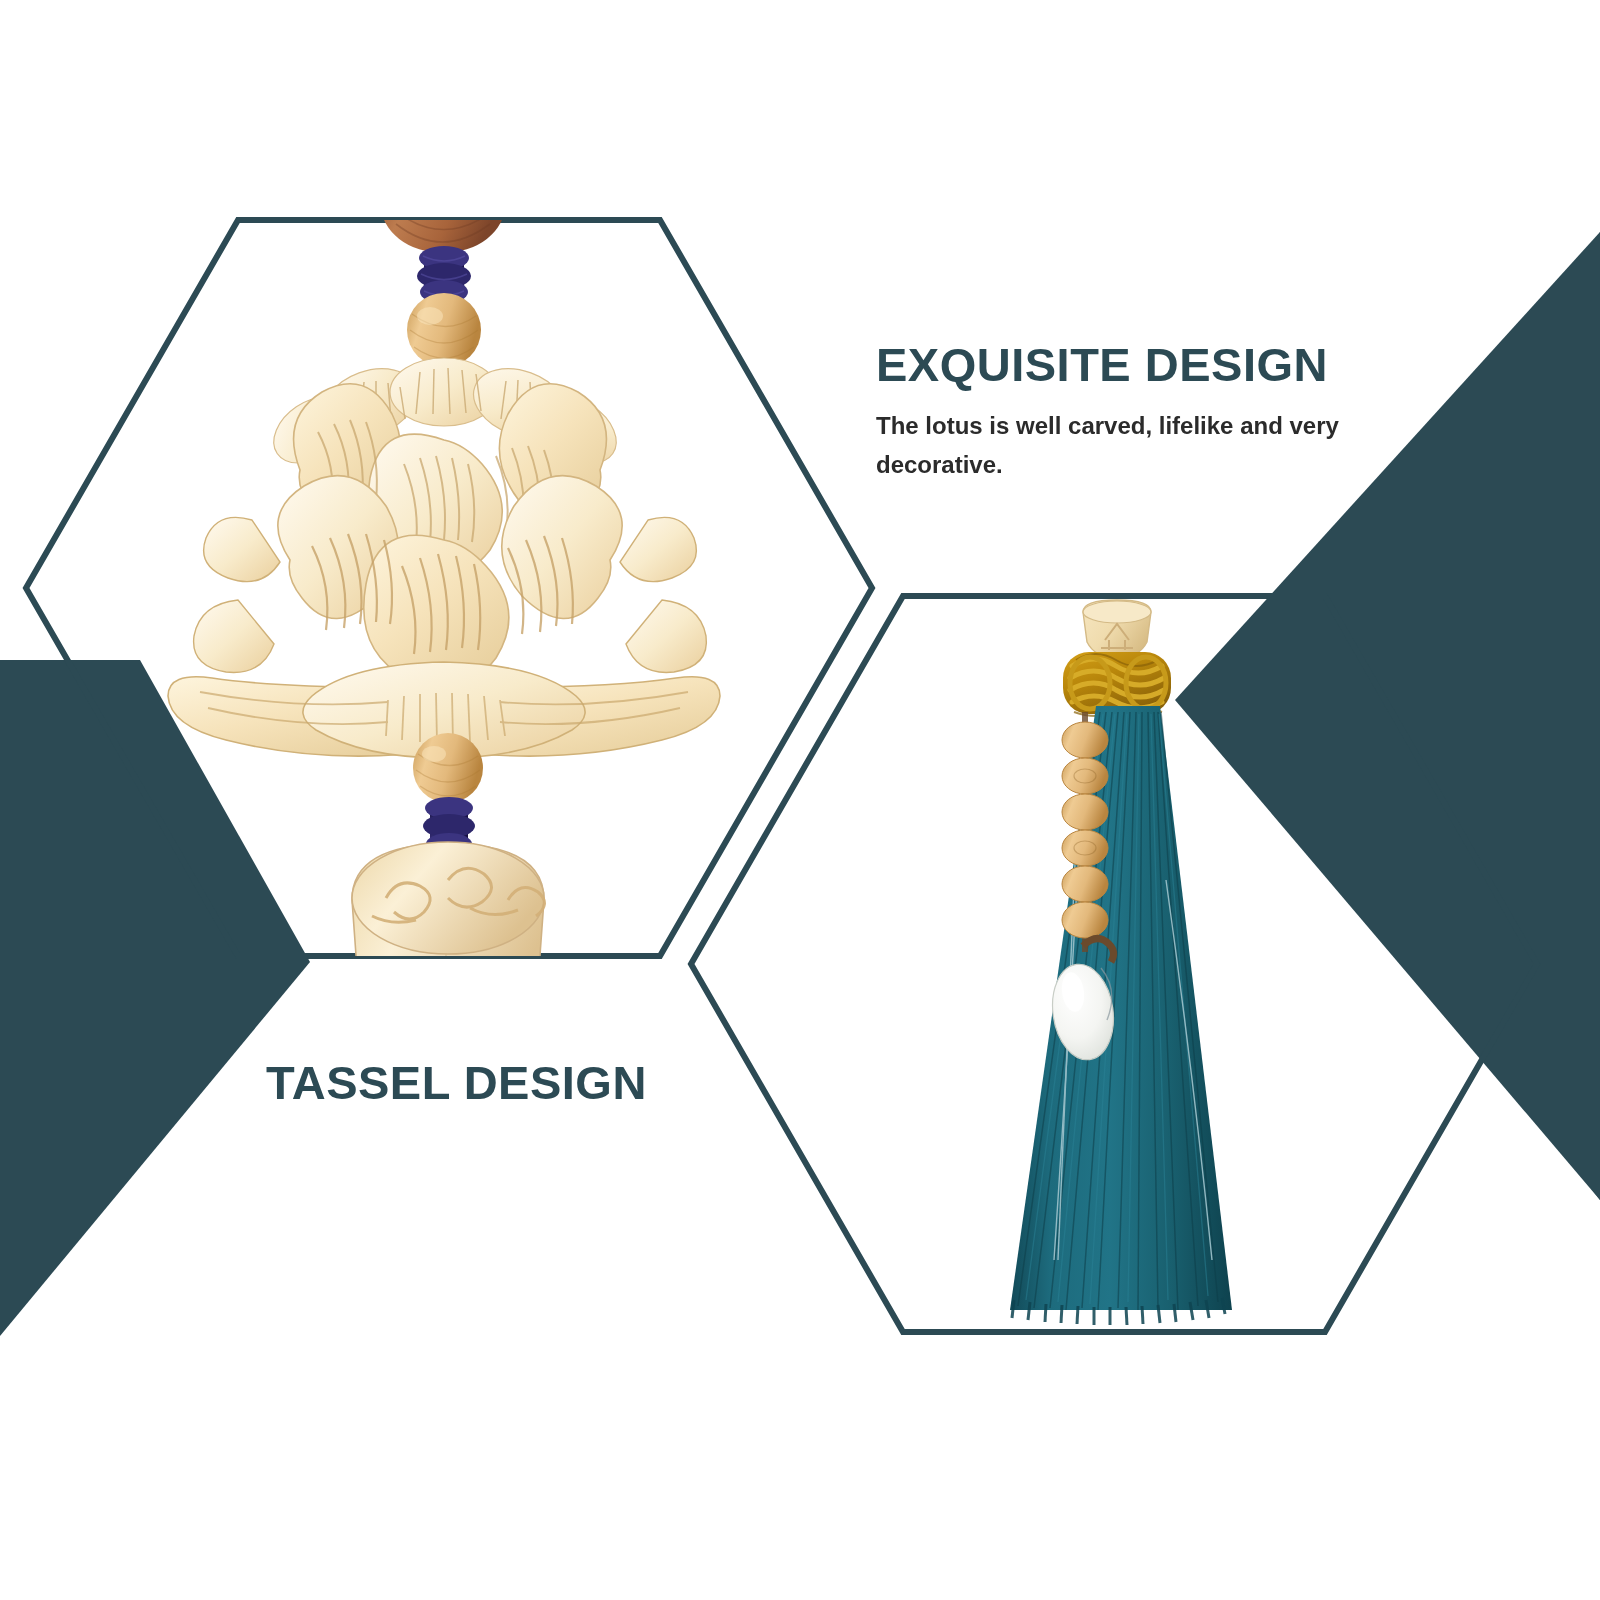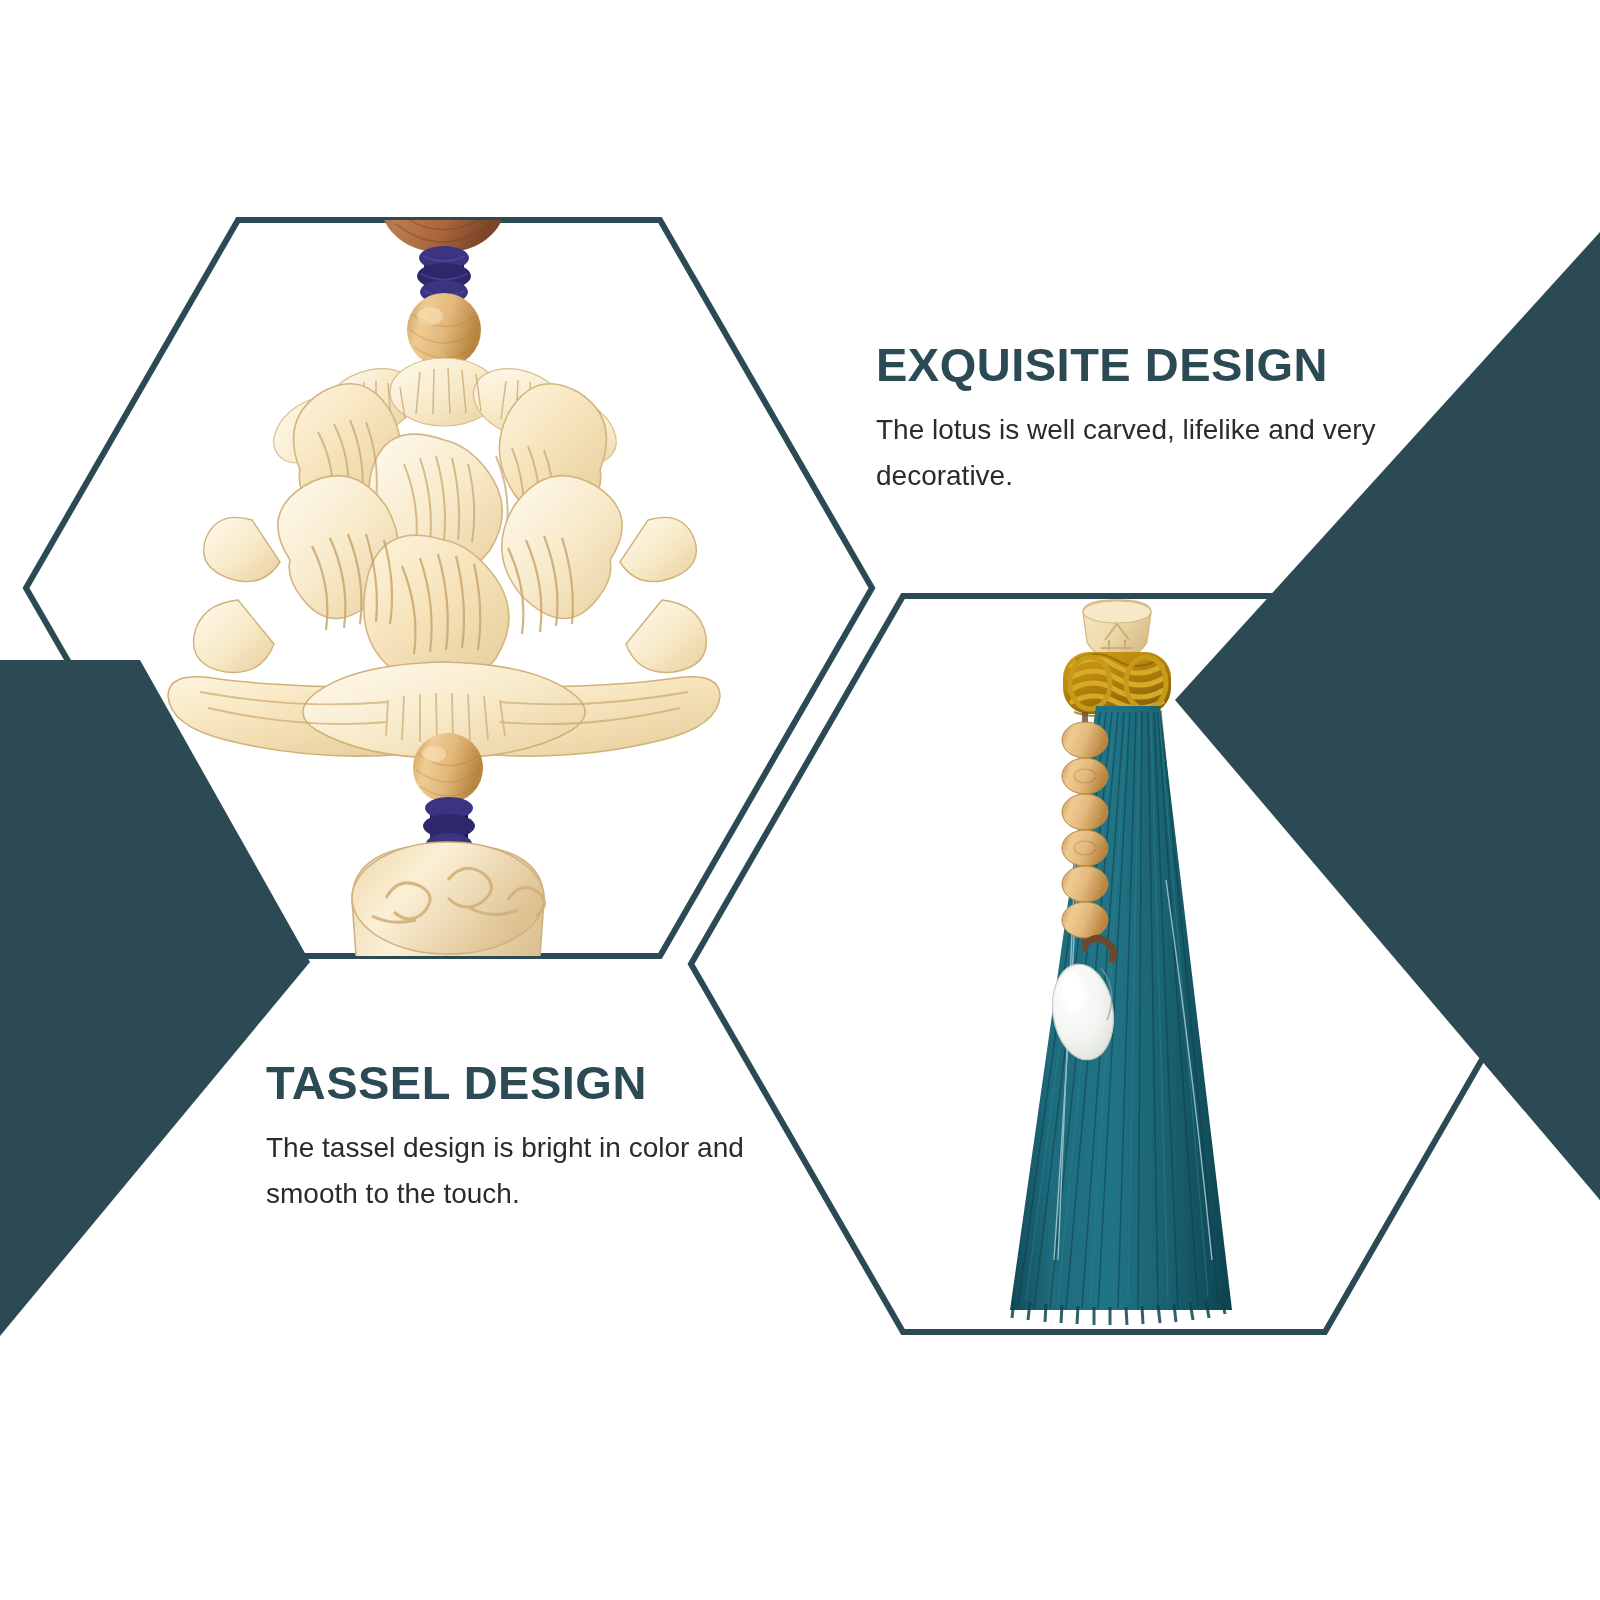--- a/index.html
+++ b/index.html
@@ -9,21 +9,21 @@
   .layer{position:absolute;inset:0;}
   svg.layer{width:1600px;height:1600px;display:block;}
 
   
   .txtblock{position:absolute;}
   .headline{
     font-size:47px;font-weight:bold;letter-spacing:.5px;
     color:#2C4A54;line-height:1.05;margin:0 0 18px 0;white-space:nowrap;
   }
   .body-copy{
-    font-size:28px;color:#2b2b2b;line-height:1.62;margin:0;font-weight:400;
+    font-size:24px;color:#2b2b2b;line-height:1.62;margin:0;font-weight:700;
   }
   #block-exquisite{left:876px;top:340px;width:560px;}
   #block-tassel{left:228px;top:1058px;width:540px;margin-left:38px;}
 </style>
 </head>
 <body>
 
 <div id="stage">
 
   <svg class="layer" viewBox="0 0 1600 1600">
@@ -378,16 +378,15 @@
     </g>
   </svg>
 
   <div class="txtblock" id="block-exquisite">
     <h2 class="headline">EXQUISITE DESIGN</h2>
     <p class="body-copy">The lotus is well carved, lifelike and very decorative.</p>
   </div>
 
   <div class="txtblock" id="block-tassel">
     <h2 class="headline">TASSEL DESIGN</h2>
-    <p class="body-copy">The tassel design is bright in color and smooth to the touch.</p>
   </div>
 
 </div>
 
 </body></html>

